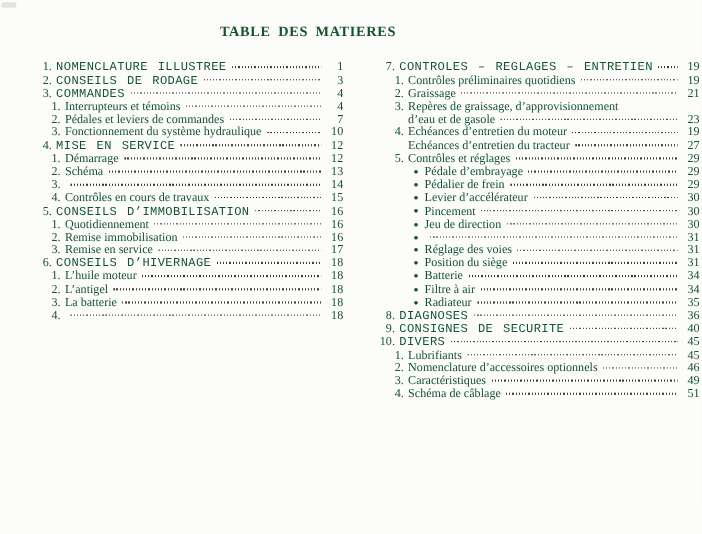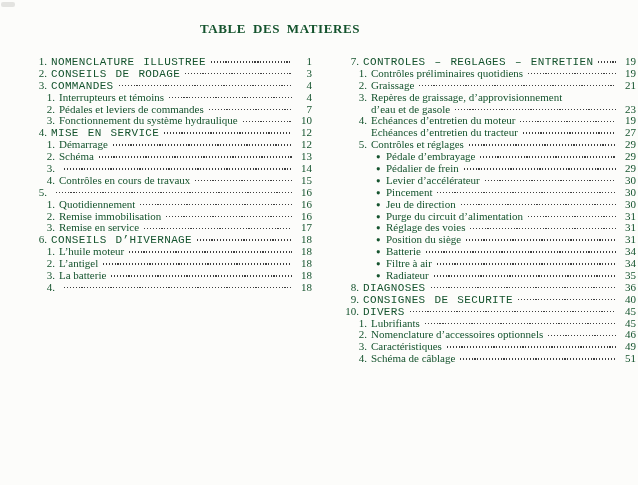--- a/index.html
+++ b/index.html
@@ -146,20 +146,21 @@
       <div class="row t-sub">
     <span class="num">4.</span>
 
     <span class="label">Contrôles en cours de travaux</span>
     <span class="leader"></span>
     <span class="page-num">15</span>
   </div>
       <div class="row t-main">
     <span class="num">5.</span>
 
+    <span class="label">CONSEILS D’IMMOBILISATION</span>
     <span class="leader"></span>
     <span class="page-num">16</span>
   </div>
       <div class="row t-sub">
     <span class="num">1.</span>
 
     <span class="label">Quotidiennement</span>
     <span class="leader"></span>
     <span class="page-num">16</span>
   </div>
@@ -297,21 +298,20 @@
       <div class="row t-bullet">
 
     <span class="bullet">●</span>
     <span class="label">Jeu de direction</span>
     <span class="leader"></span>
     <span class="page-num">30</span>
   </div>
       <div class="row t-bullet">
 
     <span class="bullet">●</span>
-    <span class="label">Purge du circuit d’alimentation</span>
     <span class="leader"></span>
     <span class="page-num">31</span>
   </div>
       <div class="row t-bullet">
 
     <span class="bullet">●</span>
     <span class="label">Réglage des voies</span>
     <span class="leader"></span>
     <span class="page-num">31</span>
   </div>

